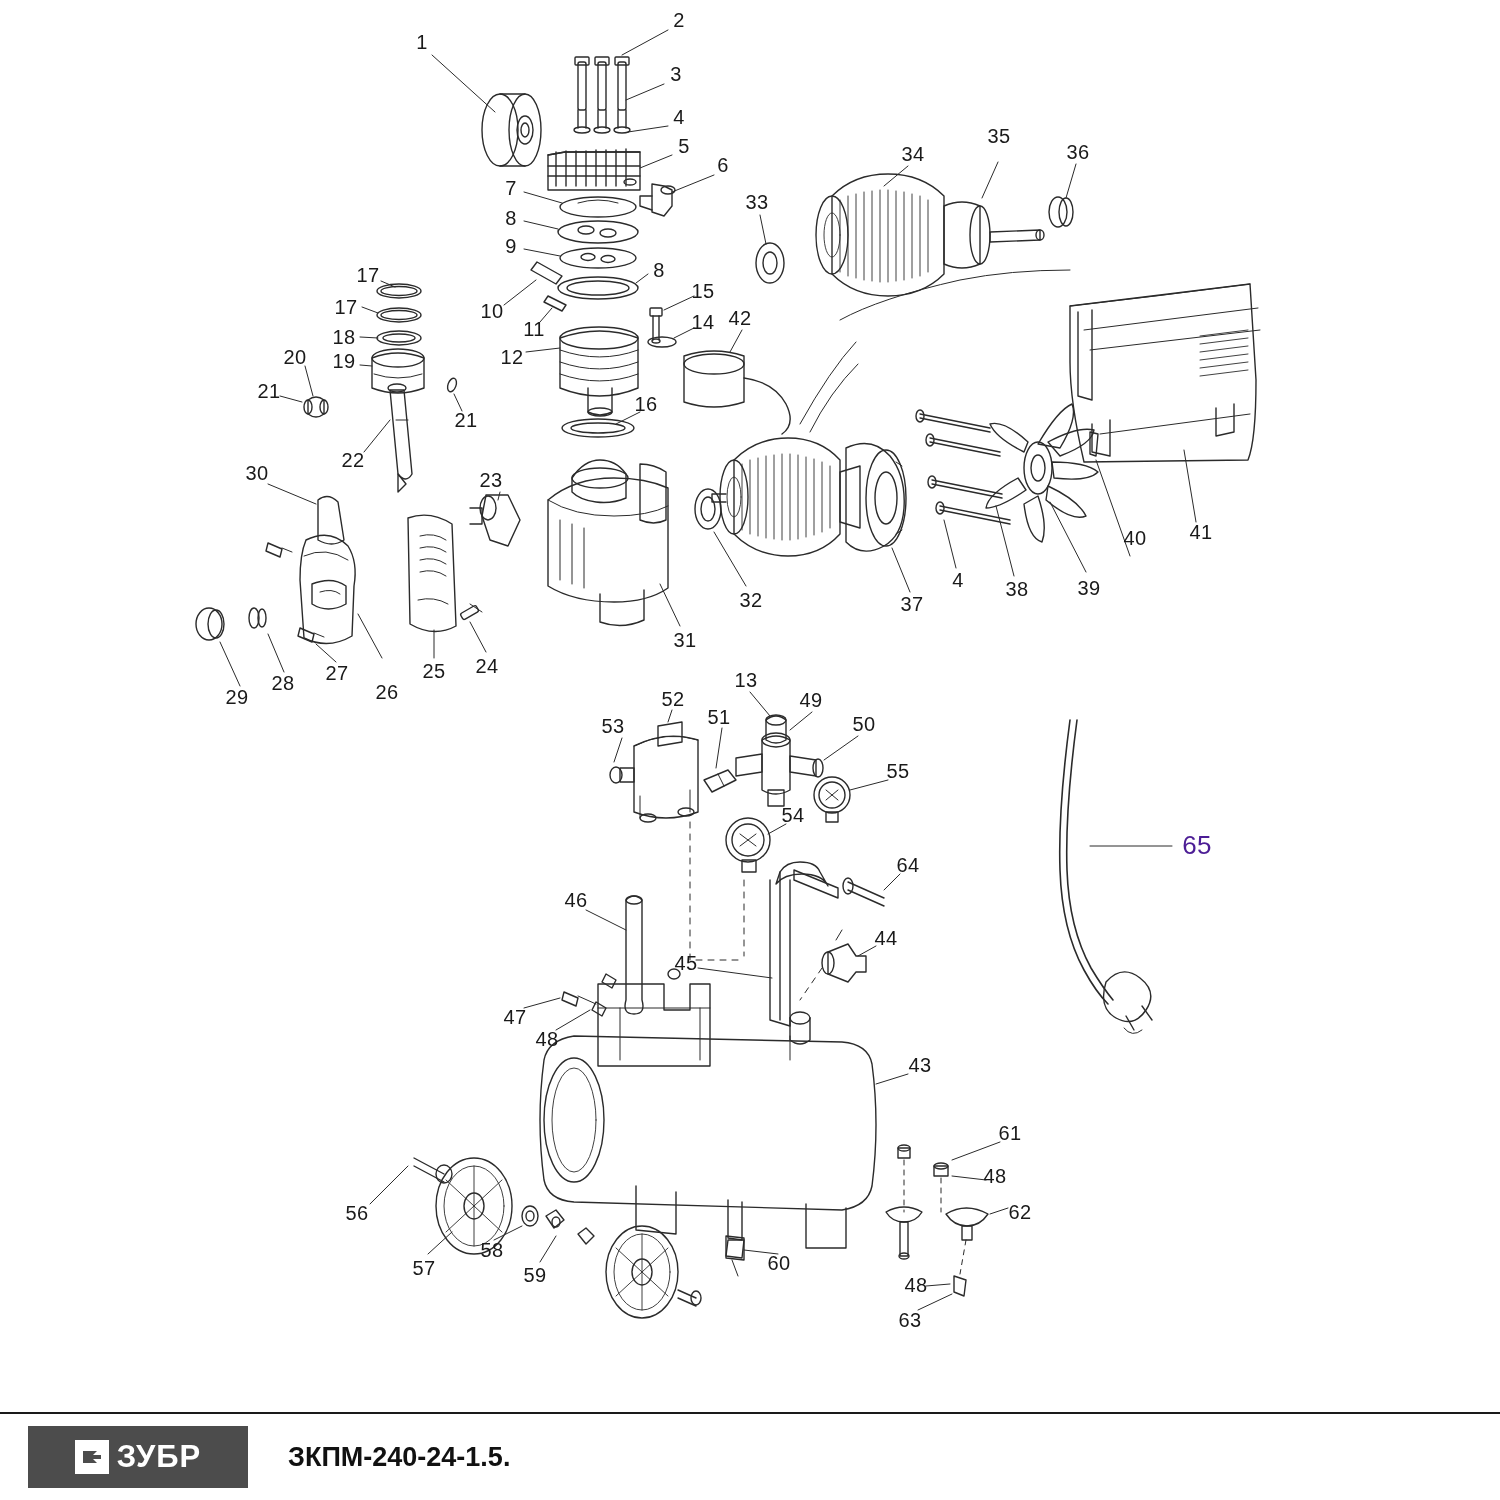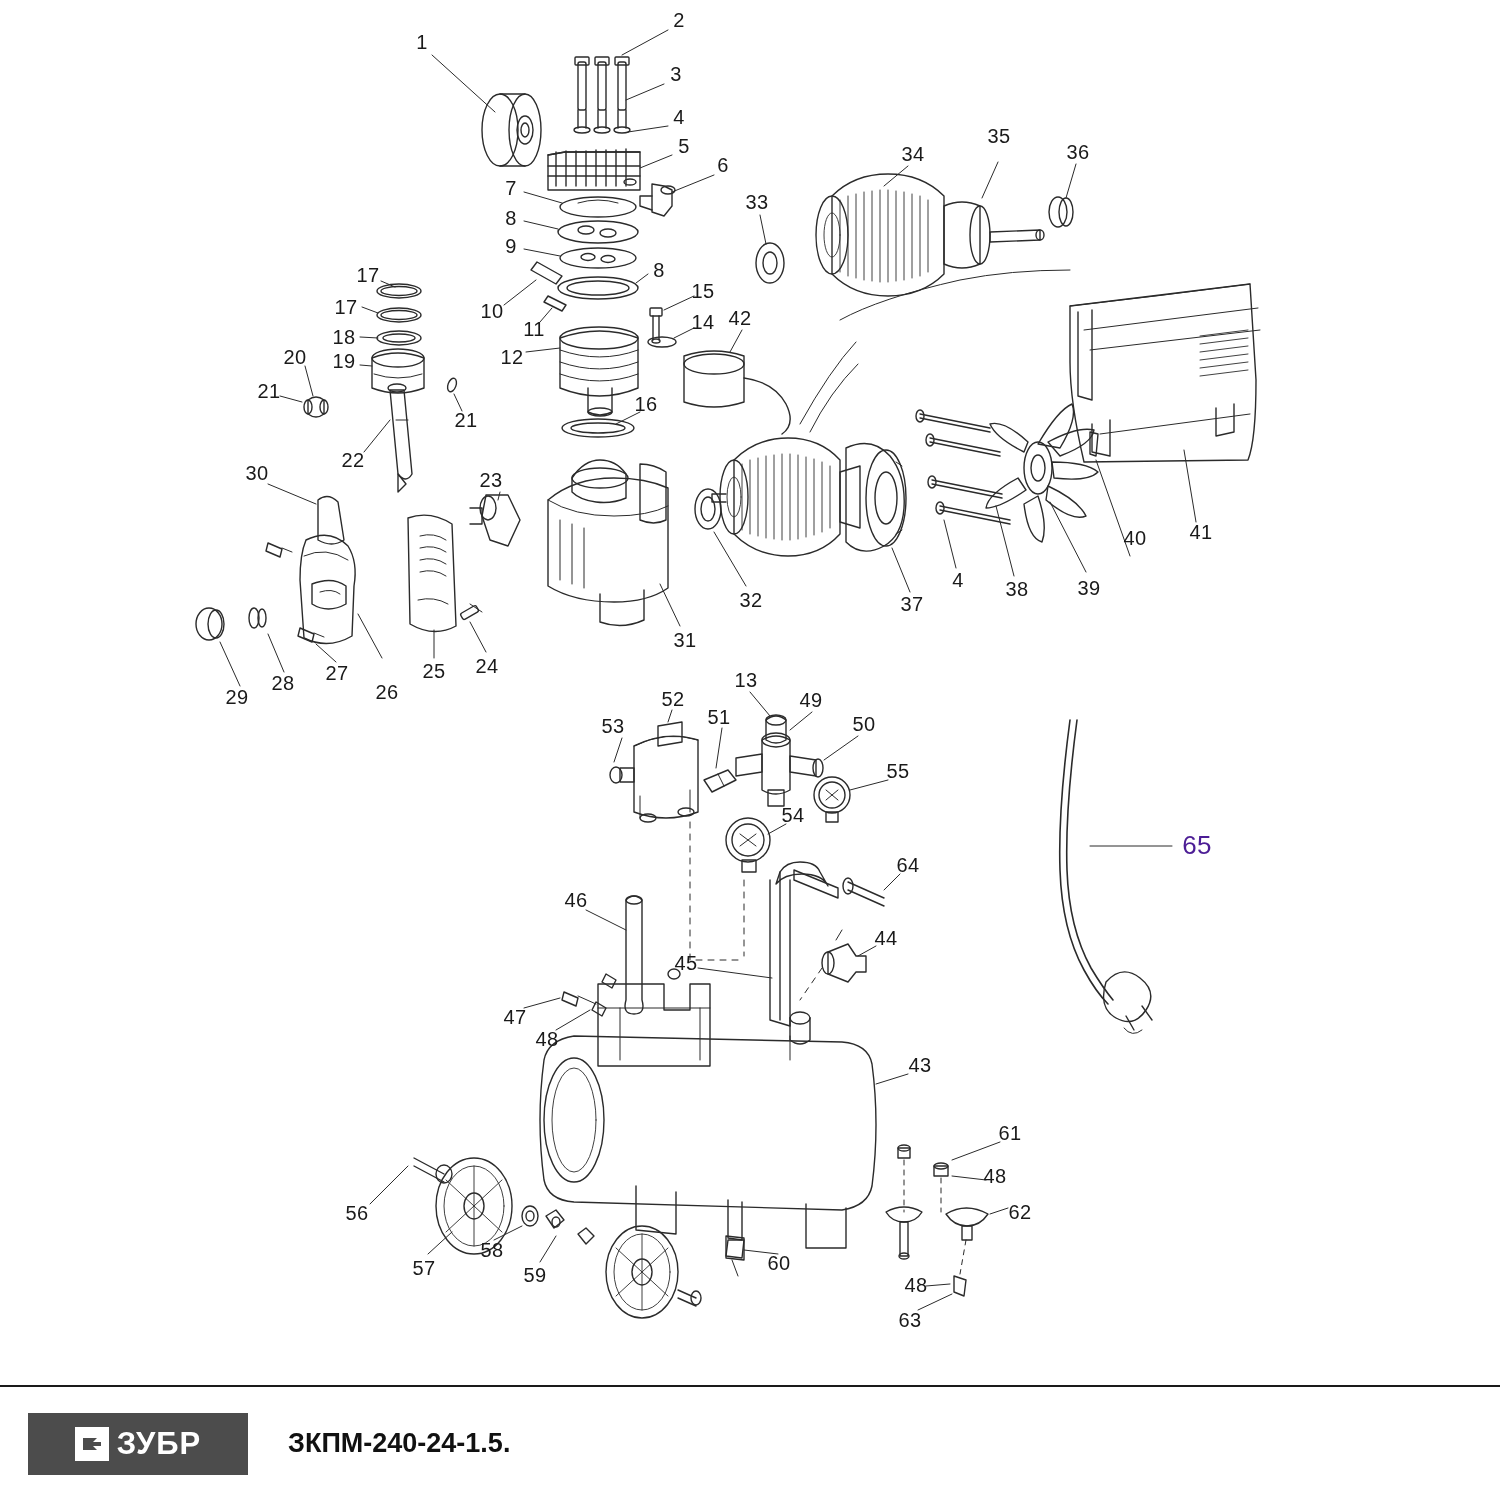--- a/index.html
+++ b/index.html
@@ -36,21 +36,21 @@
   .callout.big {
     font-size: 26px;
     color: #4c1d95;
   }
   
   #footer {
     position: absolute;
     left: 0;
     bottom: 0;
     width: 1500px;
-    height: 115px;
+    height: 88px;
     border-top: 2px solid #1a1a1a;
     box-sizing: border-box;
     display: flex;
     align-items: center;
   }
   #logo-box {
     width: 220px;
     height: 62px;
     background: #4c4c4c;
     margin-left: 28px;

